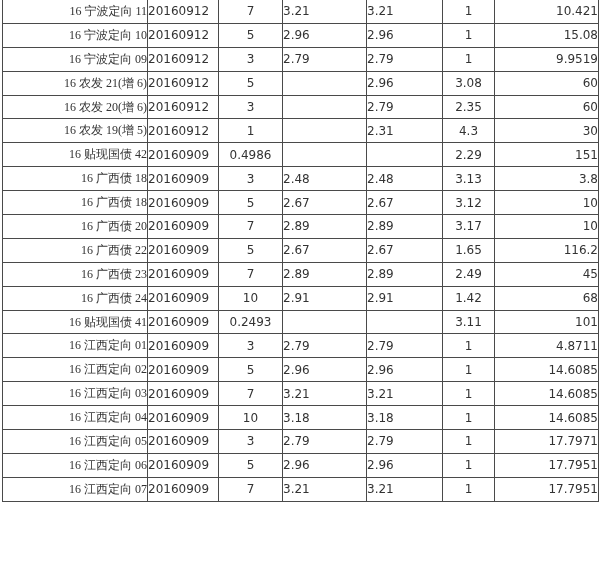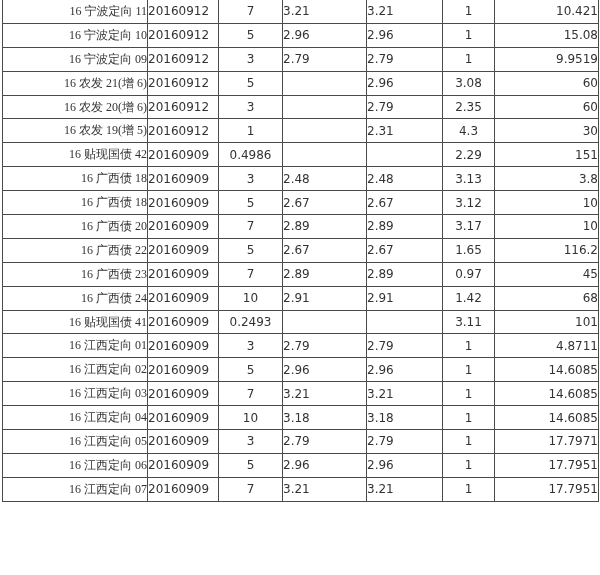--- a/index.html
+++ b/index.html
@@ -154,21 +154,21 @@
     <td class="c-mult">1.65</td>
     <td class="c-amt">116.2</td>
   </tr>
 
   <tr>
     <td class="c-name">16 广西债 23</td>
     <td class="c-date">20160909</td>
     <td class="c-term">7</td>
     <td class="c-rate1">2.89</td>
     <td class="c-rate2">2.89</td>
-    <td class="c-mult">0.97</td>
+    <td class="c-mult">2.49</td>
     <td class="c-amt">45</td>
   </tr>
 
   <tr>
     <td class="c-name">16 广西债 24</td>
     <td class="c-date">20160909</td>
     <td class="c-term">10</td>
     <td class="c-rate1">2.91</td>
     <td class="c-rate2">2.91</td>
     <td class="c-mult">1.42</td>

